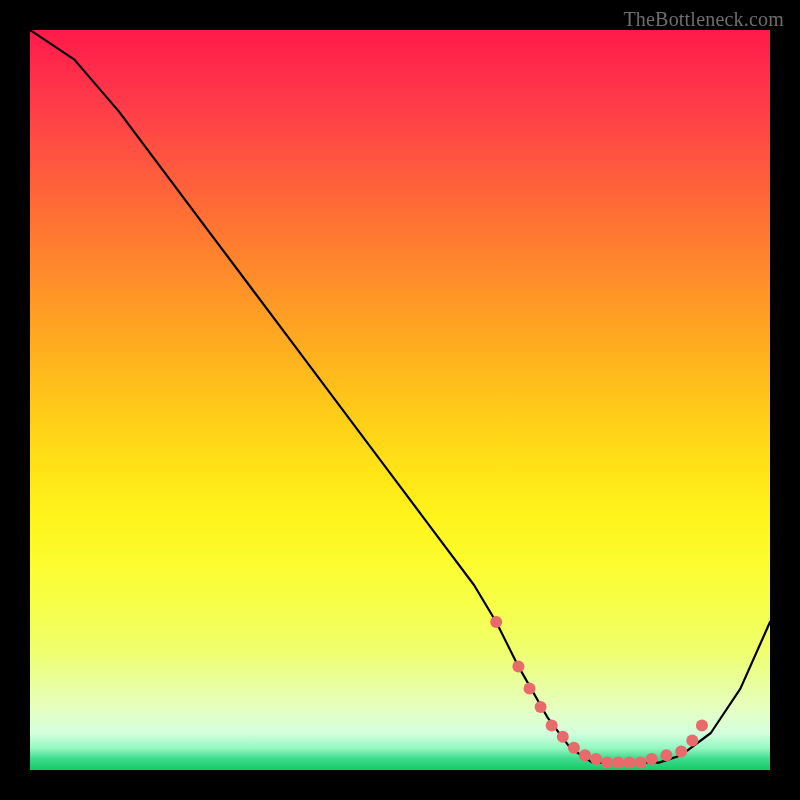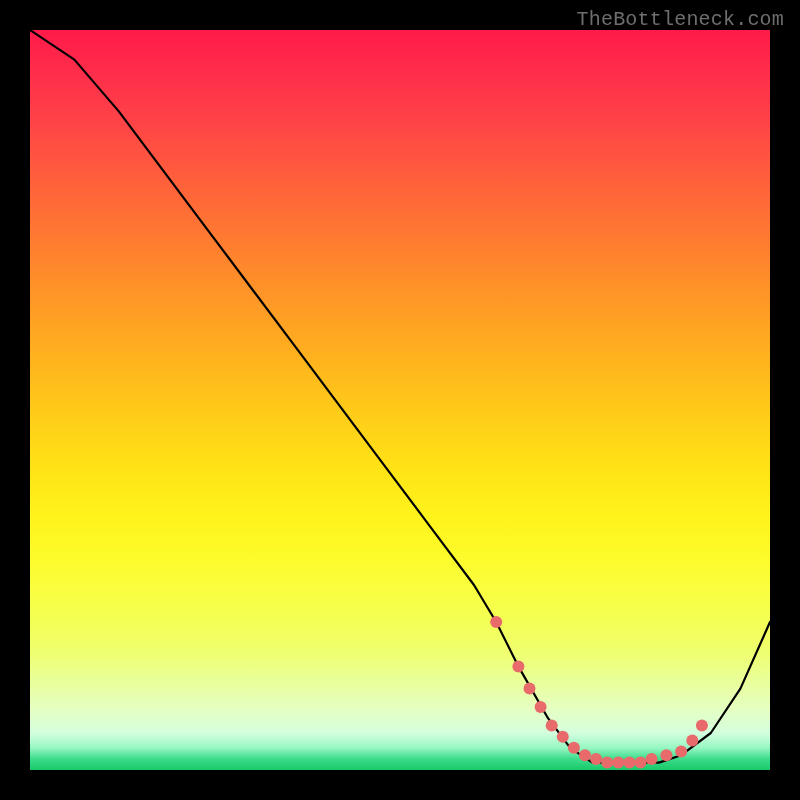--- a/index.html
+++ b/index.html
@@ -54,21 +54,21 @@
   }
   svg.curve {
     position: absolute;
     left: 0; top: 0;
     width: 100%; height: 100%;
   }
   .watermark {
     position: absolute;
     top: 8px;
     right: 16px;
-    font-family: Liberation Mono, monospace;
+    font-family: Liberation Serif, serif;
     font-size: 20px;
     color: #6e6e6e;
     letter-spacing: 0.2px;
     user-select: none;
   }
 </style>
 </head>
 <body>
 
 <div class="frame">

